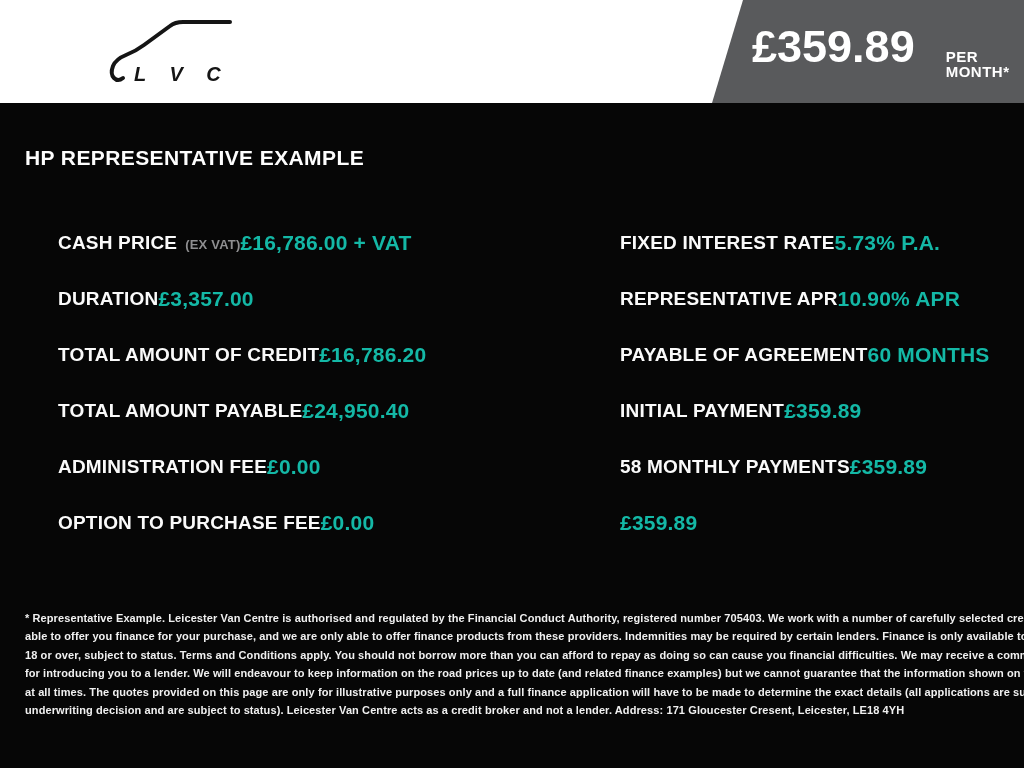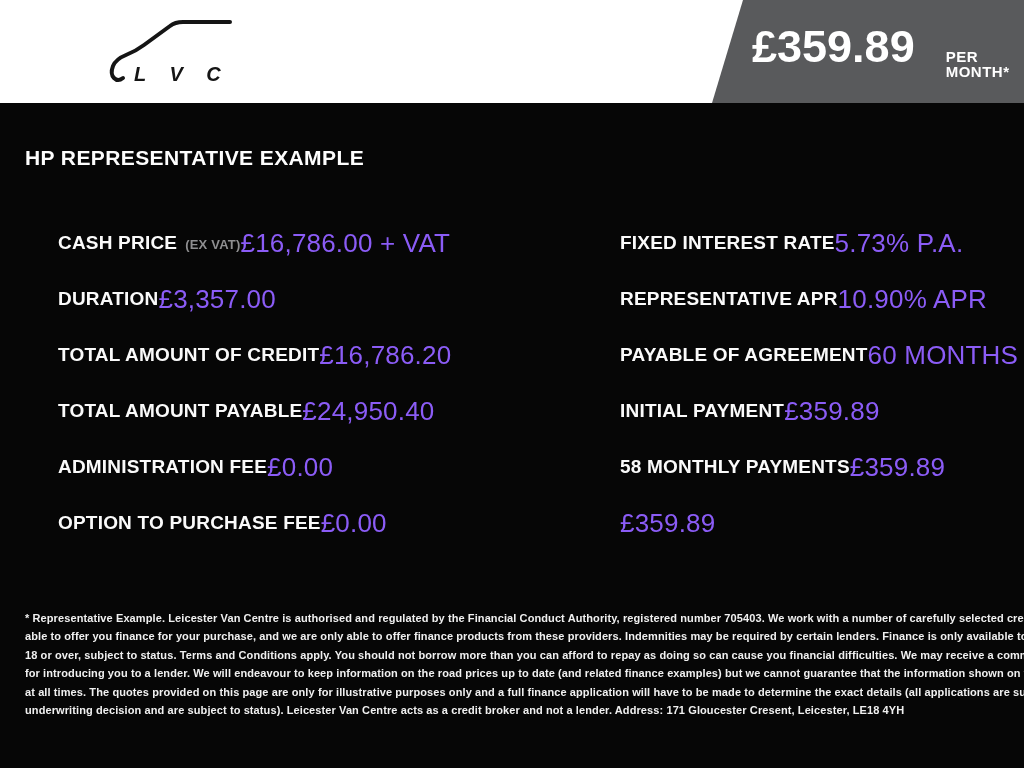--- a/index.html
+++ b/index.html
@@ -83,23 +83,23 @@
     white-space: nowrap;
   }
   .fin-label .suffix {
     color: #8e8e90;
     font-size: 13px;
     font-weight: bold;
     margin-left: 8px;
   }
   .fin-label .suffix:empty { margin-left: 0; }
   .fin-value {
-    color: #8b5cf6;
-    font-size: 26px;
-    font-weight: normal;
+    color: #14b8a6;
+    font-size: 21px;
+    font-weight: bold;
     letter-spacing: 0.2px;
     white-space: nowrap;
     text-align: right;
   }
 
   
   .disclaimer {
     position: absolute;
     left: 25px; top: 609px;
     width: 960px;

